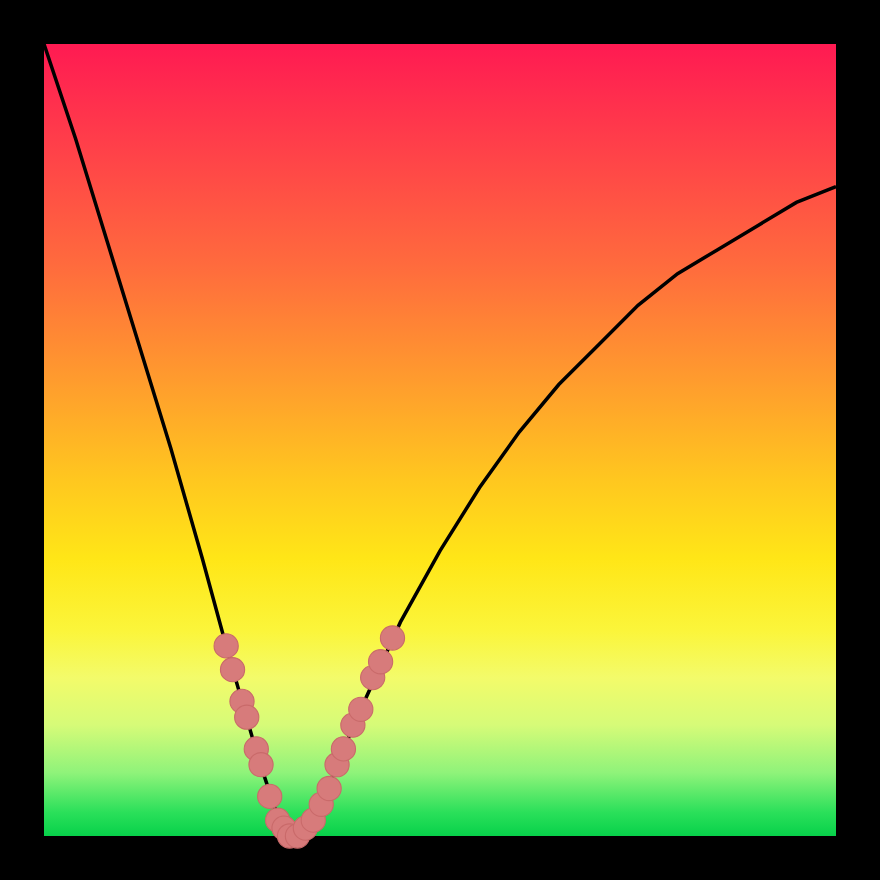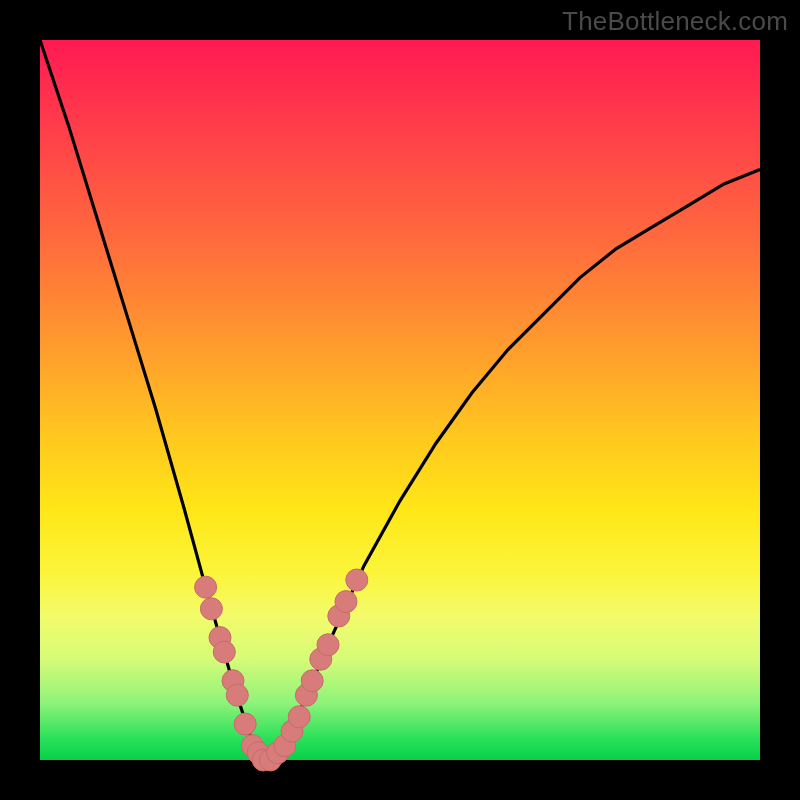--- a/index.html
+++ b/index.html
@@ -85,14 +85,13 @@
           <circle cx="266.4" cy="655.2" r="11" fill="#d77b7b" stroke="#c96a6a" stroke-width="1"></circle>
           <circle cx="272.2" cy="640.8" r="11" fill="#d77b7b" stroke="#c96a6a" stroke-width="1"></circle>
           <circle cx="280.8" cy="619.2" r="11" fill="#d77b7b" stroke="#c96a6a" stroke-width="1"></circle>
           <circle cx="288.0" cy="604.8" r="11" fill="#d77b7b" stroke="#c96a6a" stroke-width="1"></circle>
           <circle cx="298.8" cy="576.0" r="11" fill="#d77b7b" stroke="#c96a6a" stroke-width="1"></circle>
           <circle cx="306.0" cy="561.6" r="11" fill="#d77b7b" stroke="#c96a6a" stroke-width="1"></circle>
           <circle cx="316.8" cy="540.0" r="11" fill="#d77b7b" stroke="#c96a6a" stroke-width="1"></circle>
         </g>
     </svg>
   </div>
-  <div class="watermark">TheBottleneck.com</div>
 </div>
 
 </body></html>

